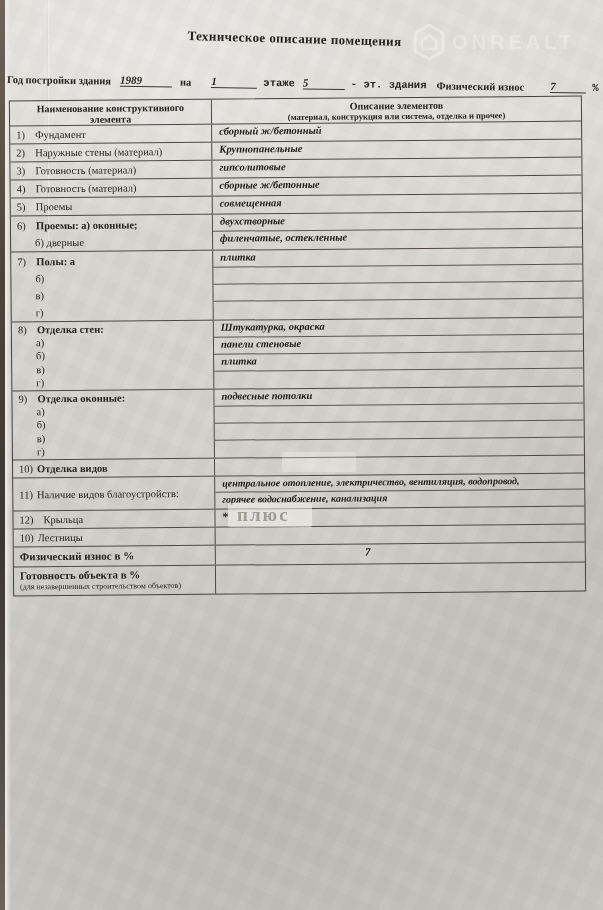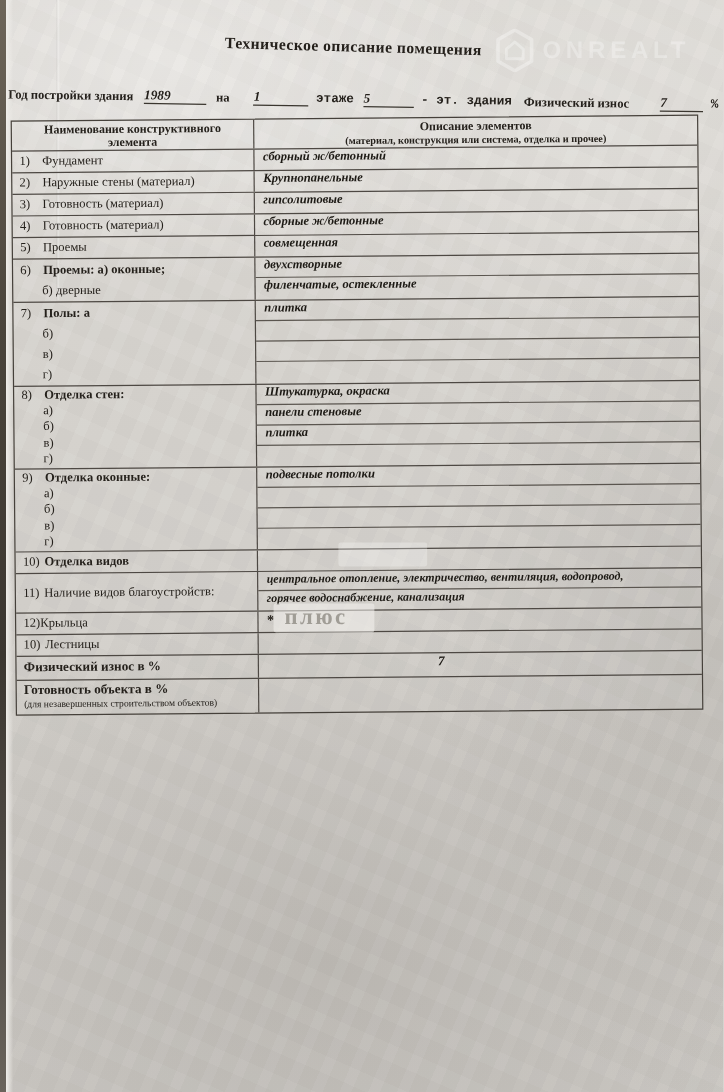--- a/index.html
+++ b/index.html
@@ -225,21 +225,21 @@
       <div class="tl centered">
           <div><span class="num" style="width:auto;margin-right:4px;">11)</span><span>Наличие видов благоустройств:</span></div>
         </div>
       <div class="tr">
         <div class="sub val h16" style="font-size:10px;">центральное отопление, электричество, вентиляция, водопровод,</div>
         <div class="sub val h16" style="font-size:10px;">горячее водоснабжение, канализация</div>
       </div>
     </div>
 
     <div class="tg h17">
-      <div class="tl"><span class="num" style="width:auto;margin-right:0;">12)</span><span>Крыльца</span></div>
+      <div class="tl"><span class="num" style="width:auto;margin-right:10px;">12)</span><span>Крыльца</span></div>
       <div class="tr">
           <div class="sub star">*</div>
         </div>
     </div>
     <div class="tg h17">
       <div class="tl"><span class="num" style="width:auto;margin-right:4px;">10)</span><span>Лестницы</span></div>
       <div class="tr">
           <div class="sub"></div>
         </div>
     </div>

